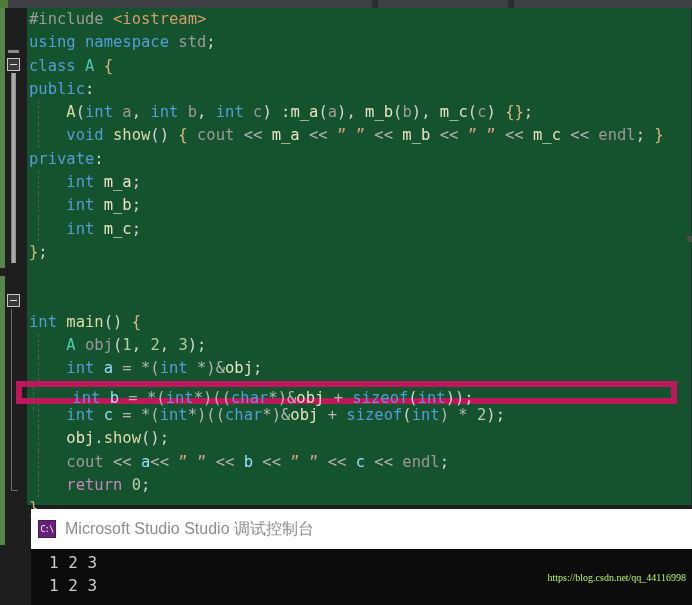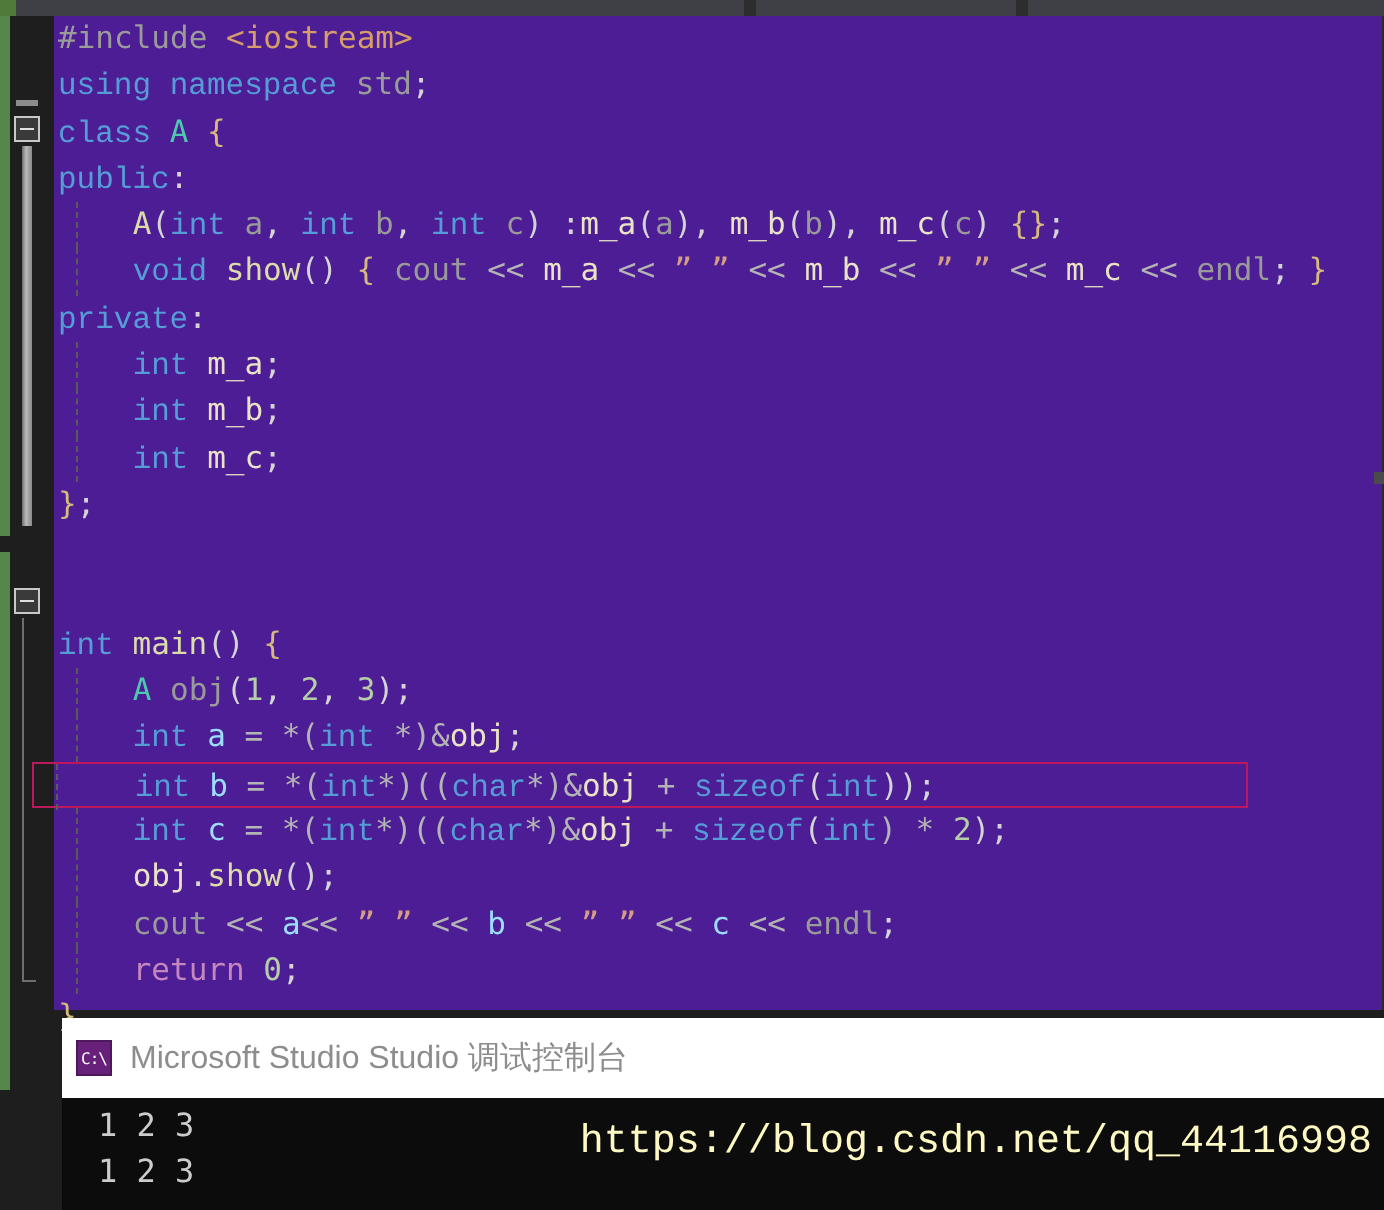--- a/index.html
+++ b/index.html
@@ -32,21 +32,21 @@
   .top-strip .seg.a { left: 8px;   width: 364px; }
   .top-strip .seg.b { left: 378px; width: 130px; }
   .top-strip .seg.c { left: 514px; width: 178px; }
   .top-strip .grn  { position:absolute; left:0; top:0; width:8px; height:8px; background:#4f7a3a; }
 
   
   .editor {
     position: absolute;
     top: 8px; left: 0;
     width: 692px; height: 497px;
-    background: #4c1d95;
+    background: #14532d;
   }
 
   
   .track-margin {
     position: absolute; top: 0; left: 0;
     width: 5px; height: 497px;
     background: #1e1e1e;
   }
   .track-margin .mark {
     position: absolute; left: 0; width: 5px;
@@ -103,24 +103,24 @@
     line-height: 23.3px;
     white-space: pre;
     color: #d4d4d4;
   }
   .line {
     height: 23.3px;
     position: relative;
     padding-left: 2px;
   }
   .line.current {
-    border: 1px solid #be185d;
+    border: 6px solid #be185d;
     margin-left: -11px;
     padding-left: 13px;
-    width: 608px;
+    width: 661px;
     height: 23.3px;
   }
 
   
   .guide {
     position: absolute;
     width: 0; left: 11px;
     border-left: 1px dashed #5a5a5a;
   }
 
@@ -132,21 +132,21 @@
   }
   .scroll-thumb {
     position: absolute; right: 0;
     width: 5px;
     background: #4a4a4a;
   }
 
   
   .t-pp      { color: #9b9b9b; }
   .t-ppstr   { color: #d69d6a; }
-  .t-kw      { color: #569cd6; font-family: Liberation Mono, monospace; }
+  .t-kw      { color: #569cd6; }
   .t-kw2     { color: #c586c0; }
   .t-type    { color: #4ec9b0; }
   .t-plain   { color: #dcdcdc; }
   .t-id      { color: #9cdcfe; }
   .t-field   { color: #e9e2c4; }
   .t-param   { color: #9a9a9a; text-align: right; }
   .t-func    { color: #dcdcaa; }
   .t-str     { color: #d69d85; }
   .t-num     { color: #b5cea8; }
   .t-punc    { color: #d4d4d4; }
@@ -201,23 +201,23 @@
     line-height: 23px;
     color: #cccccc;
     padding-left: 18px;
     white-space: pre;
   }
 
   
   .watermark {
     position: absolute;
     right: 6px; bottom: 22px;
-    font-family: Liberation Mono, monospace;
-    font-size: 20px;
-    color: #fef9c3;
+    font-family: Liberation Serif, serif;
+    font-size: 10px;
+    color: #bef264;
     white-space: nowrap;
   }
 
   
   .bottom-green {
     position: absolute;
     left: 0; top: 505px;
     width: 5px; height: 40px;
     background: #57864a;
   }

